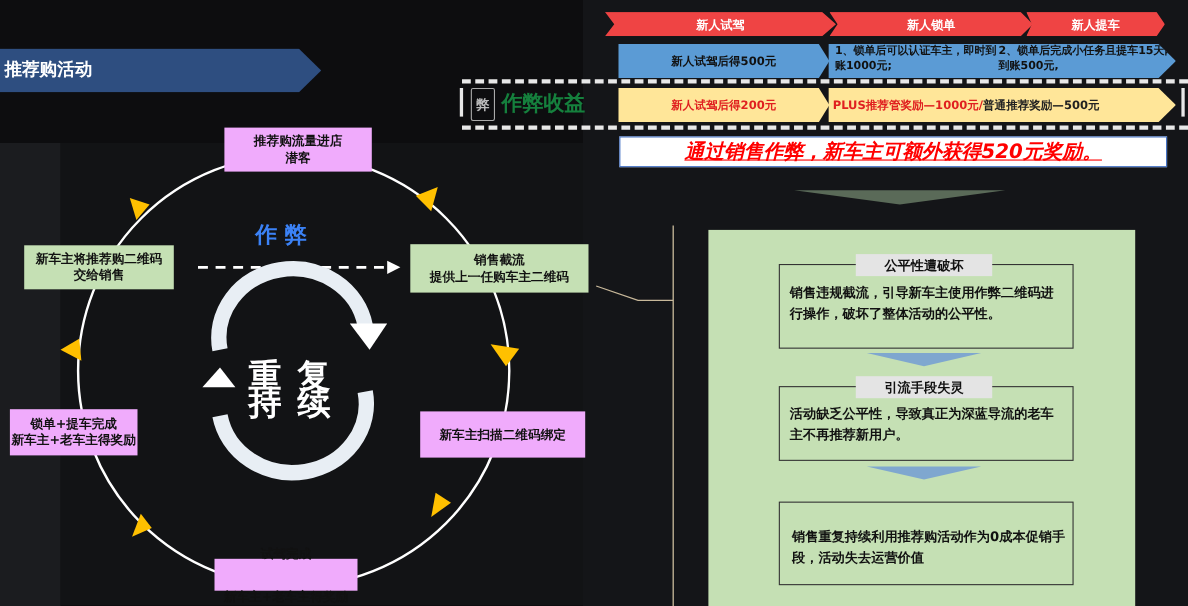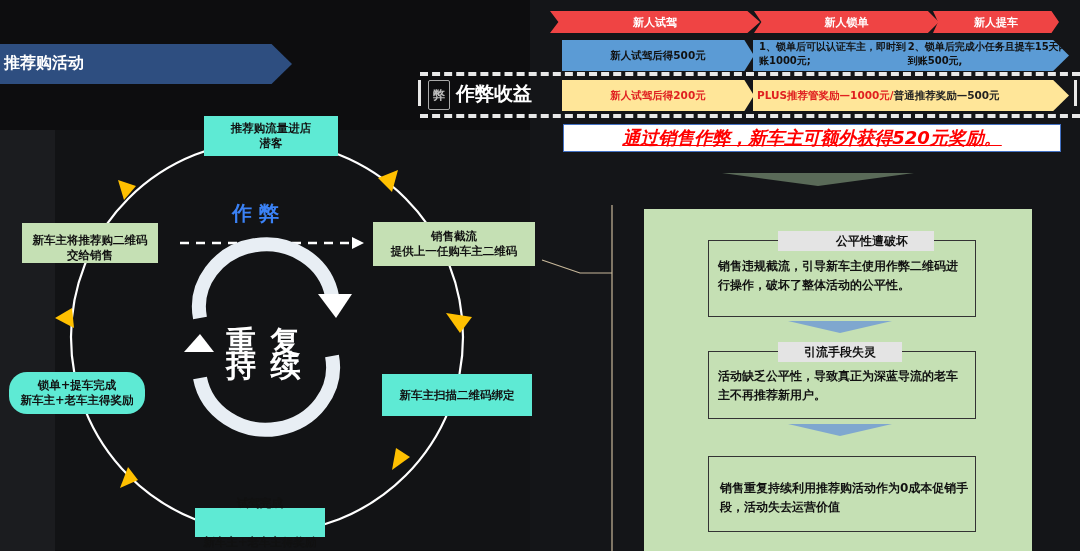--- a/index.html
+++ b/index.html
@@ -7,21 +7,21 @@
   .bgpanel{position:absolute;background:#16171a;}
   .abs{position:absolute;}
   .title-banner{position:absolute;left:0;top:44px;width:292px;height:40px;background:#2e4e80;clip-path:polygon(0 0,93% 0,100% 50%,93% 100%,0 100%);}
   .title-banner span{position:absolute;left:4px;top:9px;color:#fff;font-size:16px;}
   .chev{position:absolute;top:11px;height:22px;background:#ef4444;color:#fff;font-size:11px;display:flex;align-items:center;justify-content:center;clip-path:polygon(0 0,94% 0,100% 50%,94% 100%,0 100%,4% 50%);}
   .bluebox{position:absolute;background:#5b9bd5;color:#111;font-size:10.5px;display:flex;align-items:center;justify-content:center;clip-path:polygon(0 0,95% 0,100% 50%,95% 100%,0 100%);}
   .yellowbox{position:absolute;background:#ffe699;font-size:10.5px;display:flex;align-items:center;justify-content:center;clip-path:polygon(0 0,95% 0,100% 50%,95% 100%,0 100%);}
   .dash-line{position:absolute;left:420px;width:660px;height:0;border-top:4px dashed #e8e8e8;}
   .node{position:absolute;font-size:11.5px;text-align:center;line-height:15px;color:#111;display:flex;flex-direction:column;justify-content:center;align-items:center;}
   .node.green{background:#c5e0b4;}
-  .node.gray{background:#5eead4;}
+  .node.gray{background:#f0abfc;}
   .panel{position:absolute;left:644px;top:209px;width:388px;height:342px;background:#c5e0b4;}
   .card{position:absolute;left:64px;width:266px;border:1px solid #333;}
   .card-title{position:absolute;left:70px;width:124px;height:20px;background:#e4e4e4;font-size:12px;display:flex;align-items:center;justify-content:center;color:#111;}
   .card-body{position:absolute;font-size:12px;line-height:19px;color:#111;}
   .down-tri{position:absolute;width:0;height:0;border-left:52px solid transparent;border-right:52px solid transparent;border-top:12px solid #7fa7cf;}
 </style>
 </head>
 <body>
 
 <div class="bgpanel" style="left:55px;top:130px;width:490px;height:420px;background:#121315;"></div>
@@ -51,21 +51,21 @@
 </div>
 
 <div class="dash-line" style="top:72px;"></div>
 <div class="dash-line" style="top:114px;"></div>
 <div class="abs" style="left:418px;top:80px;width:3px;height:26px;background:#e8e8e8;"></div>
 <div class="abs" style="left:1074px;top:80px;width:3px;height:26px;background:#e8e8e8;"></div>
 
 <div class="abs" style="left:428px;top:80px;width:20px;height:28px;border:1.5px solid #aaa;border-radius:2px;color:#bbb;font-size:12px;display:flex;align-items:center;justify-content:center;">
     <span>弊</span>
   </div>
-<div class="abs" style="left:456px;top:81px;color:#ffffff;font-size:19px;">作弊收益</div>
+<div class="abs" style="left:456px;top:81px;color:#15803d;font-size:19px;">作弊收益</div>
 
 <div class="yellowbox" style="left:562px;top:80px;width:192px;height:31px;color:#e02020;">
     <span>新人试驾后得200元</span>
   </div>
 <div class="yellowbox" style="left:753px;top:80px;width:316px;height:31px;justify-content:flex-start;padding-left:4px;box-sizing:border-box;">
   <span style="color:#e02020;">PLUS推荐管奖励—1000元/</span>
   <span style="color:#222;">普通推荐奖励—500元</span>
 </div>
 
 <div class="abs" style="left:563px;top:124px;width:496px;height:26px;background:#fff;border:1px solid #4472c4;display:flex;align-items:center;justify-content:center;">
@@ -94,49 +94,49 @@
 </svg>
 
 <div class="abs" style="left:232px;top:200px;color:#3b82f6;font-size:20px;">作 弊</div>
 <div class="abs" style="left:226px;top:288px;color:#fff;font-size:30px;letter-spacing:2px;margin-top:34px;">重 复</div>
 <div class="abs" style="left:226px;top:346px;color:#fff;font-size:30px;letter-spacing:2px;">持 续</div>
 
 <div class="node gray" style="left:204px;top:116px;width:134px;height:40px;">
   <span>推荐购流量进店</span>
   <span>潜客</span>
 </div>
-<div class="node green" style="left:22px;top:223px;width:136px;height:40px;justify-content:flex-end;">
+<div class="node green" style="left:22px;top:223px;width:136px;height:40px;">
   <span>新车主将推荐购二维码</span>
   <span>交给销售</span>
 </div>
 <div class="node green" style="left:373px;top:222px;width:162px;height:44px;">
   <span>销售截流</span>
   <span>提供上一任购车主二维码</span>
 </div>
 <div class="node gray" style="left:382px;top:374px;width:150px;height:42px;">
   <span>新车主扫描二维码绑定</span>
 </div>
-<div class="node gray" style="left:9px;top:372px;width:136px;height:42px;border-radius:18px;">
+<div class="node gray" style="left:9px;top:372px;width:116px;height:42px;">
   <span>锁单+提车完成</span>
   <span>新车主+老车主得奖励</span>
 </div>
 <div class="node gray" style="left:195px;top:508px;width:130px;height:29px;gap:24px;">
   <span>试驾完成</span>
   <span>新车主+老车主得奖励</span>
 </div>
 
 <svg class="abs" style="left:530px;top:150px;" width="120" height="401">
   <polyline points="12,110 50,123 82,123" fill="none" stroke="#c8b89a" stroke-width="1.2"></polyline>
   <line x1="82" y1="55" x2="82" y2="401" stroke="#c8b89a" stroke-width="1.2"></line>
 </svg>
 <div class="abs" style="left:722px;top:173px;width:0;height:0;border-left:96px solid transparent;border-right:96px solid transparent;border-top:13px solid #5a6a58;"></div>
 
 <div class="panel">
   <div class="card" style="top:31px;height:75px;"></div>
-  <div class="card-title" style="left:134px;top:22px;padding-left:32px;">公平性遭破坏</div>
+  <div class="card-title" style="left:134px;top:22px;">公平性遭破坏</div>
   <div class="card-body" style="left:74px;top:48px;width:250px;">销售违规截流，引导新车主使用作弊二维码进行操作，破坏了整体活动的公平性。</div>
 
   <div class="down-tri" style="left:144px;top:112px;"></div>
 
   <div class="card" style="top:142px;height:66px;"></div>
   <div class="card-title" style="left:134px;top:133px;">引流手段失灵</div>
   <div class="card-body" style="left:74px;top:158px;width:250px;">活动缺乏公平性，导致真正为深蓝导流的老车主不再推荐新用户。</div>
 
   <div class="down-tri" style="left:144px;top:215px;"></div>
 

